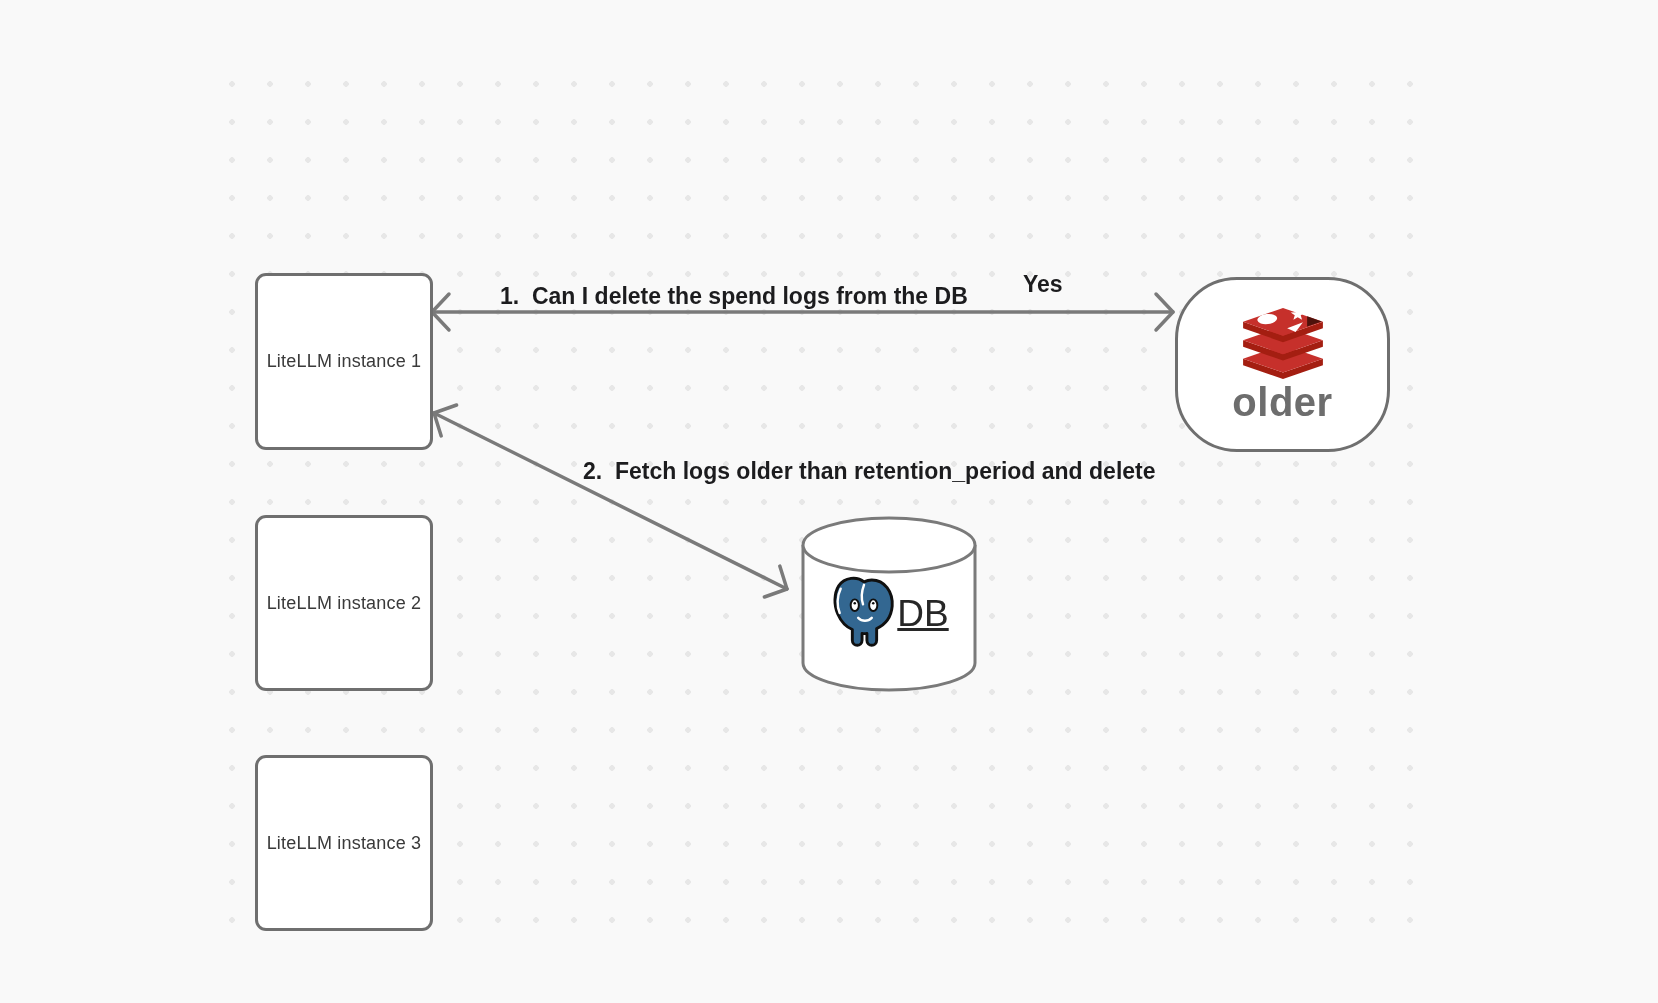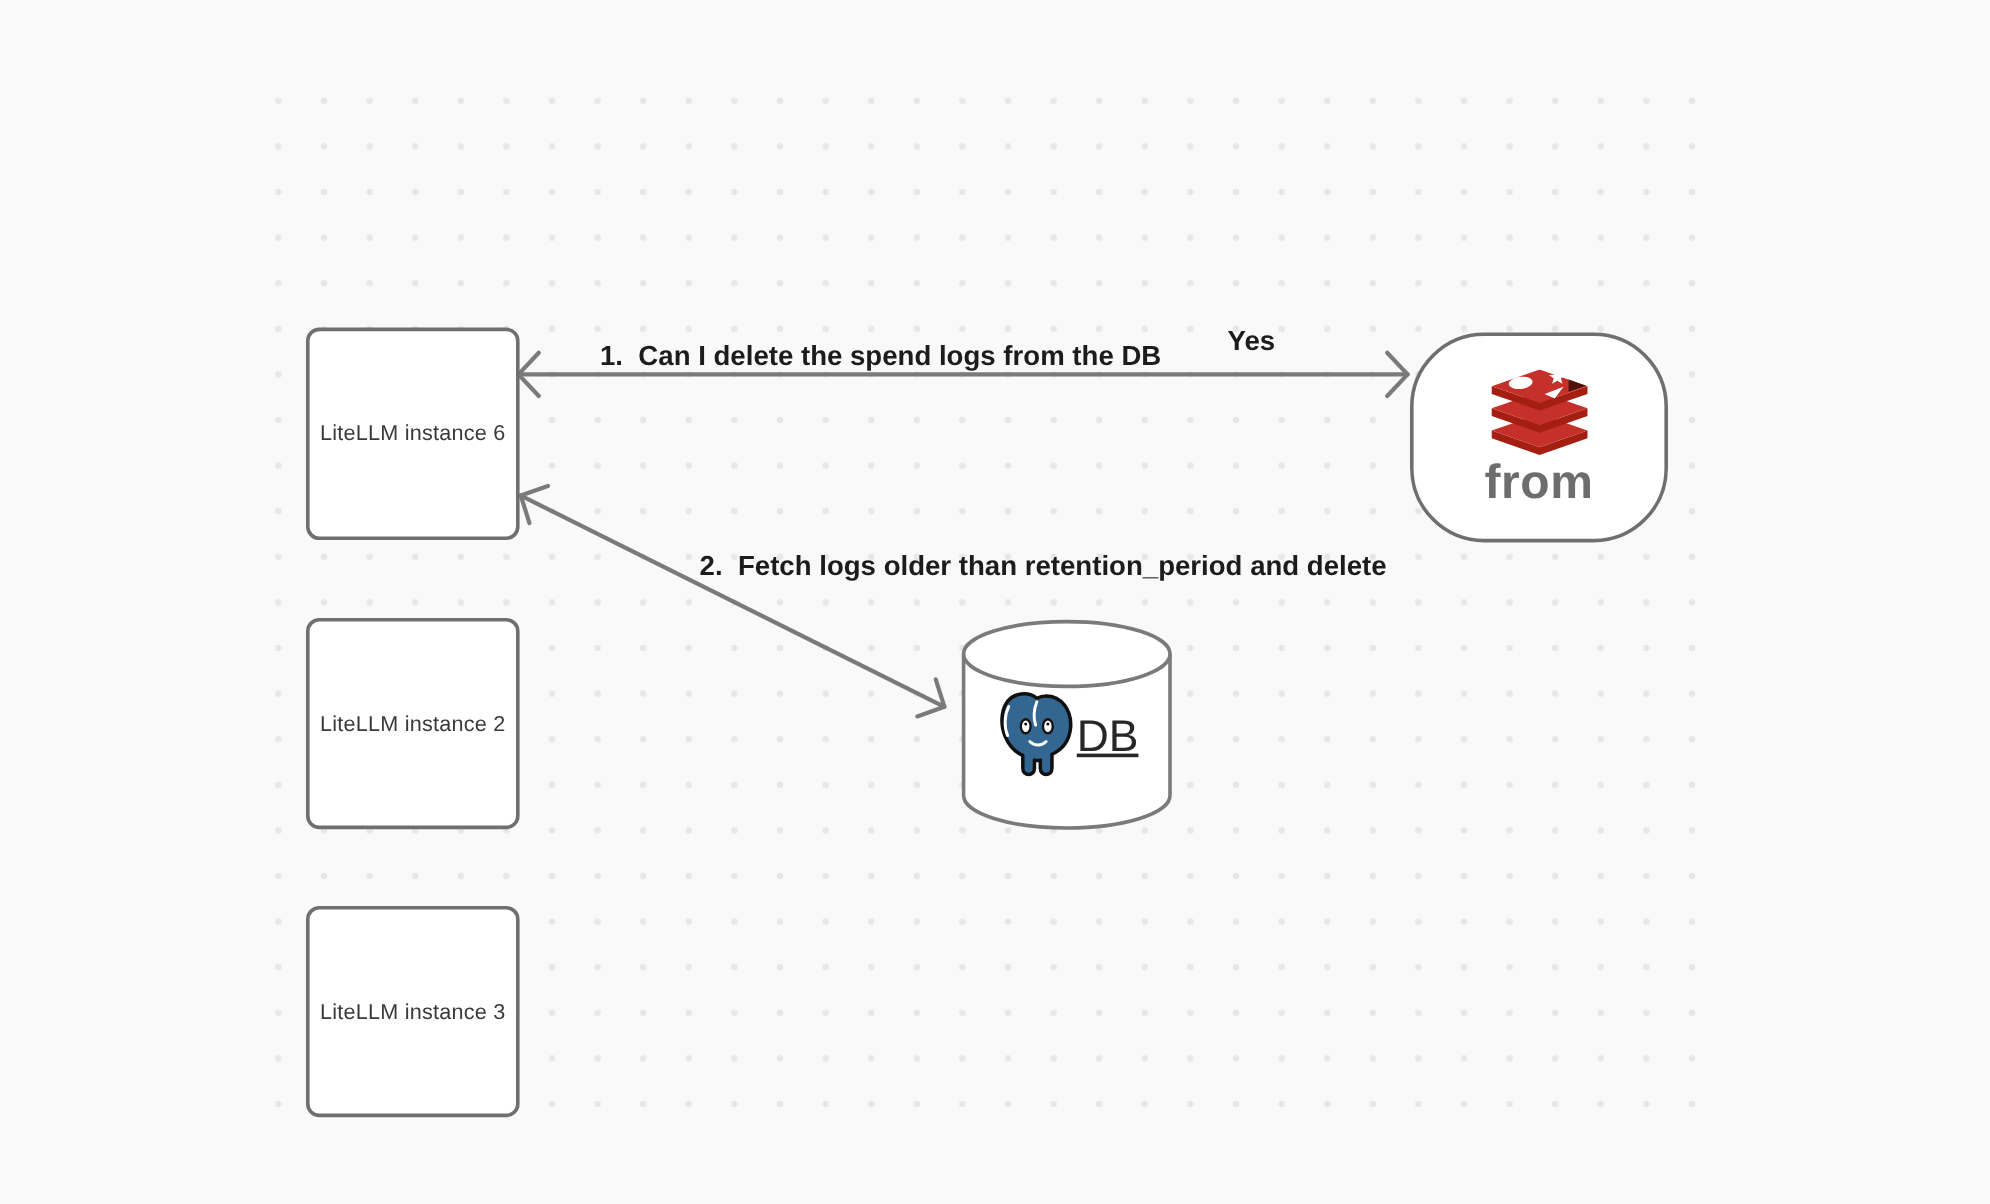--- a/index.html
+++ b/index.html
@@ -42,21 +42,21 @@
       <path class="arrow" d="M1156,294 L1173,312 L1156,330"></path>
     </g>
     <g>
       <path class="arrow" d="M434,413 L787,589"></path>
       <path class="arrow" d="M441.2,435.9 L434,413 L456.6,405"></path>
       <path class="arrow" d="M779.8,566.1 L787,589 L764.4,597"></path>
     </g>
   </svg>
 
   <div class="node-box" style="left:255px;top:273px;height:177px;">
-    <span>LiteLLM instance 6</span>
+    <span>LiteLLM instance 1</span>
   </div>
 
   <div class="node-box" style="left:255px;top:515px;height:176px;">
     <span>LiteLLM instance 2</span>
   </div>
 
   <div class="node-box" style="left:255px;top:755px;height:176px;align-items:center;">
     <span>LiteLLM instance 3</span>
   </div>
 
@@ -75,21 +75,21 @@
 
       <g>
         <path d="M2,15 L2,22 L40,37 L78,22 L78,15 L40,30 Z" fill="#A41E11"></path>
         <path d="M40,0 L78,15 L40,30 L2,15 Z" fill="#C6302B"></path>
         <ellipse cx="25" cy="12" rx="9.5" ry="5.5" transform="rotate(-8 25 12)" fill="#ffffff"></ellipse>
         <polygon points="54,0 55.8,4.6 60.7,4.8 56.9,7.9 58.1,12.7 54,10 49.9,12.7 51.2,7.9 47.3,4.8 52.2,4.6" fill="#ffffff"></polygon>
         <polygon points="44,22 59,15.5 52,26" fill="#ffffff"></polygon>
         <polygon points="63,9 77,14.5 63,20" fill="#4e120b"></polygon>
       </g>
     </svg>
-    <div class="redis-word">from</div>
+    <div class="redis-word">older</div>
   </div>
 
   <div class="cyl">
     <svg class="cyl-svg" width="178" height="178" viewBox="0 0 178 178">
       <path d="M3,30 L3,148 A86,27 0 0 0 175,148 L175,30 Z" fill="#ffffff"></path>
       <path class="cyl-stroke" d="M3,30 L3,148 A86,27 0 0 0 175,148 L175,30" fill="none"></path>
       <ellipse class="cyl-stroke" cx="89" cy="30" rx="86" ry="27" fill="#ffffff"></ellipse>
     </svg>
     <div class="db-row">
       <svg width="70" height="76" viewBox="0 0 72 78">

